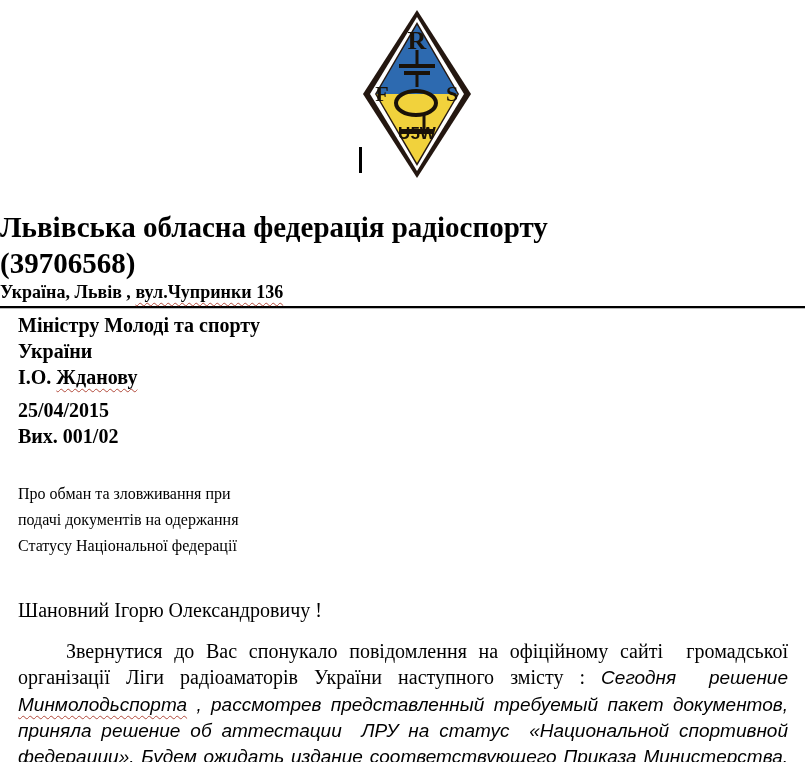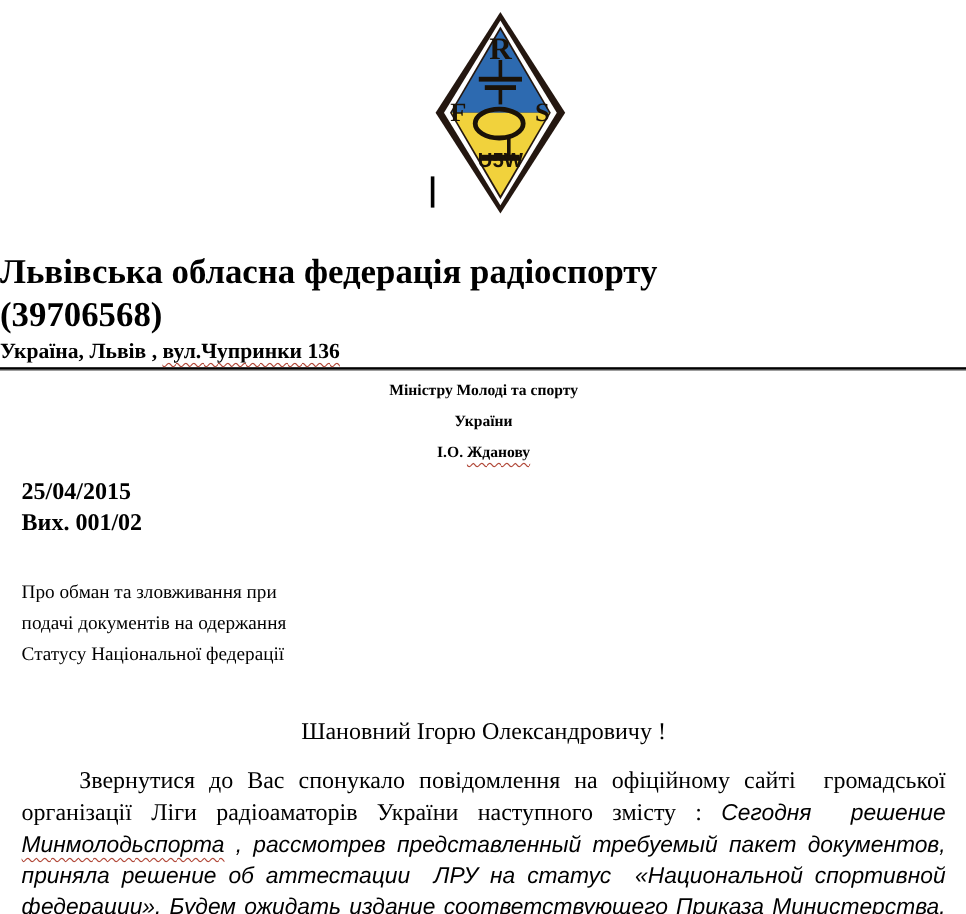--- a/index.html
+++ b/index.html
@@ -23,26 +23,26 @@
   .title-block { text-align:left; margin-top:29px; }
   .org-name, .org-code {
     font-size:29px; font-weight:bold; line-height:36px;
   }
   .org-address {
     font-size:18px; font-weight:bold; line-height:21px; margin-top:1px;
   }
   .rule { height:3px; background:#000; margin-top:3px; border-bottom:1px solid #b9b9b9; }
   .content { padding:0 17px 0 18px; }
   .recipient {
-    text-align:center; font-weight:bold; font-size:13px; line-height:26px;
+    text-align:left; font-weight:bold; font-size:20px; line-height:26px;
     margin-top:3px;
   }
   .meta { margin-top:7px; font-weight:bold; font-size:20px; line-height:26px; }
   .subject { margin-top:32px; font-size:16px; line-height:26px; }
-  .salutation { margin-top:38px; text-align:center; font-size:20px; line-height:26px; }
+  .salutation { margin-top:38px; text-align:left; font-size:20px; line-height:26px; }
   .body-block { margin-top:15px; }
   .body-line {
     font-size:20px; line-height:26px;
     text-align:justify; text-align-last:justify;
     white-space:pre-wrap;
   }
   .indent { text-indent:48px; }
   .it {
     font-family:"Liberation Sans","DejaVu Sans",sans-serif;
     font-style:italic; font-size:19px;

